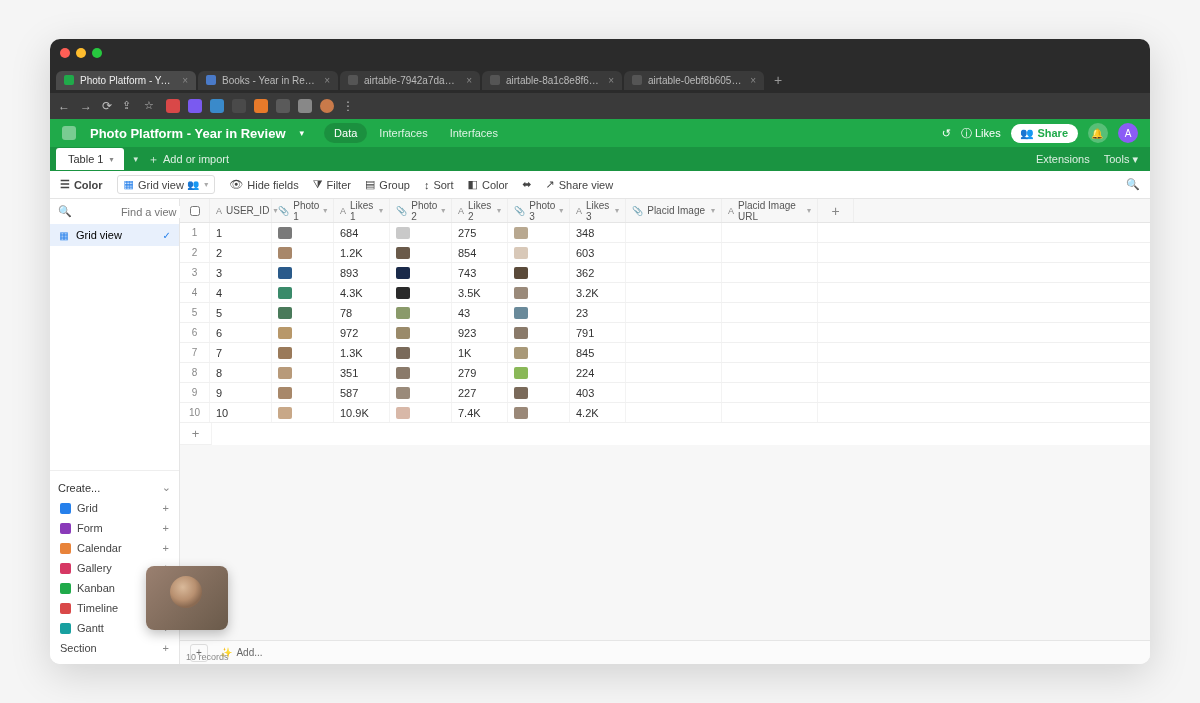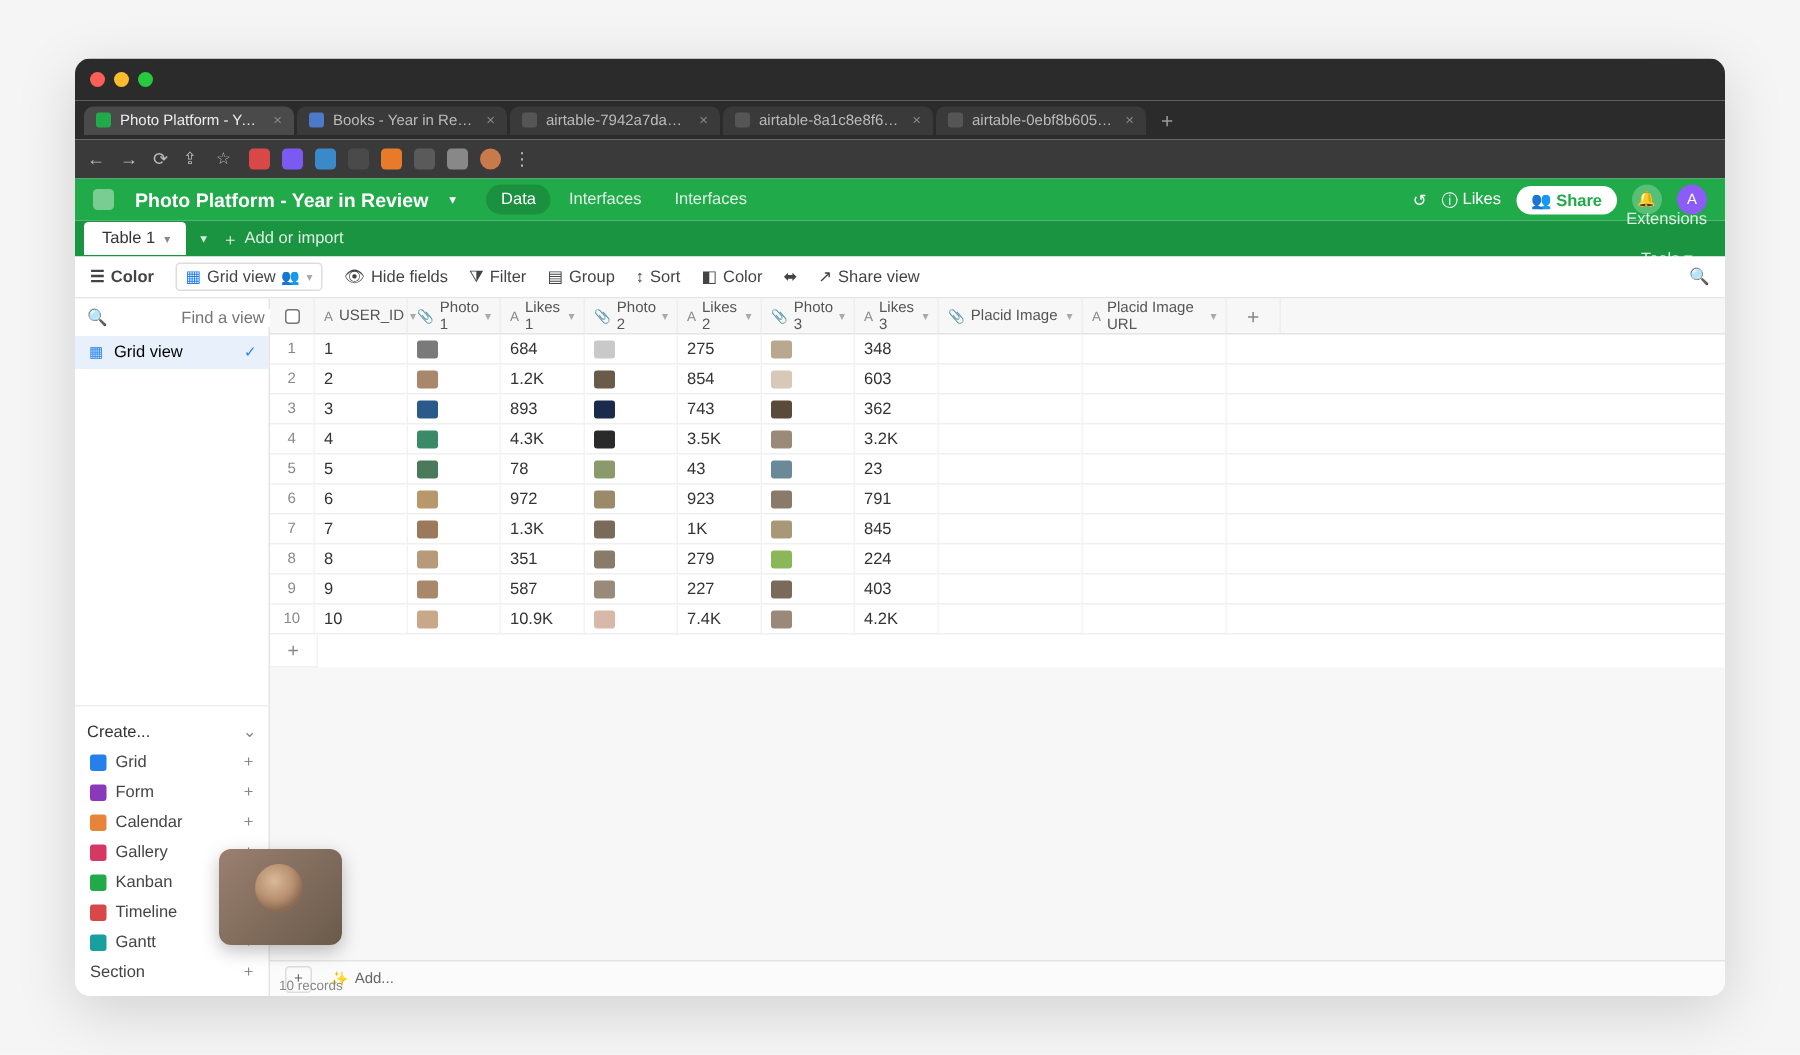--- a/index.html
+++ b/index.html
@@ -32,21 +32,21 @@
 .header-right { margin-left: auto; display: flex; align-items: center; gap: 10px; font-size: 11px; }
 .help-link { display: flex; align-items: center; gap: 3px; }
 .share-btn { background: #fff; color: #20aa4a; padding: 3px 10px; border-radius: 12px; font-weight: 600; cursor: pointer; }
 .avatar { width: 20px; height: 20px; border-radius: 50%; background: #8b5cf6; color: #fff; font-size: 10px; display: flex; align-items: center; justify-content: center; }
 .bell { width: 20px; height: 20px; border-radius: 50%; background: rgba(255,255,255,0.25); display: flex; align-items: center; justify-content: center; font-size: 10px; }
 .tablebar { background: #1a9441; display: flex; align-items: center; height: 24px; font-size: 11px; }
 .table-tab { background: #fff; color: #333; padding: 5px 10px 5px 12px; display: flex; align-items: center; gap: 6px; border-radius: 3px 3px 0 0; margin-left: 6px; }
 .table-tab .caret { color: #888; font-size: 8px; }
 .table-chev { color: rgba(255,255,255,0.8); padding: 0 10px; font-size: 9px; cursor: pointer; }
 .add-import { color: rgba(255,255,255,0.85); display: flex; align-items: center; gap: 4px; cursor: pointer; }
-.tablebar-right { margin-left: auto; display: flex; align-items: center; gap: 14px; padding-right: 12px; color: rgba(255,255,255,0.85); flex-direction: column; }
+.tablebar-right { margin-left: auto; display: flex; align-items: center; gap: 14px; padding-right: 12px; color: rgba(255,255,255,0.85); }
 .toolbar { background: #fff; border-bottom: 1px solid #e5e5e5; display: flex; align-items: center; height: 28px; padding: 0 10px; gap: 14px; font-size: 11px; color: #444; }
 .tool { display: flex; align-items: center; gap: 4px; cursor: pointer; }
 .tool.views { font-weight: 600; }
 .toolbar .search { margin-left: auto; color: #888; cursor: pointer; }
 .grid-chip { background: #fff; border: 1px solid #ddd; border-radius: 3px; padding: 2px 6px; display: flex; align-items: center; gap: 4px; }
 .people-icon { font-size: 10px; }
 .main { flex: 1; display: flex; overflow: hidden; position: relative; }
 .sidebar { width: 130px; border-right: 1px solid #e5e5e5; display: flex; flex-direction: column; font-size: 11px; background: #fff; }
 .find-view { display: flex; align-items: center; padding: 6px 8px; gap: 6px; color: #888; }
 .find-view input { border: none; outline: none; font-size: 11px; flex: 1; text-align: center; }

